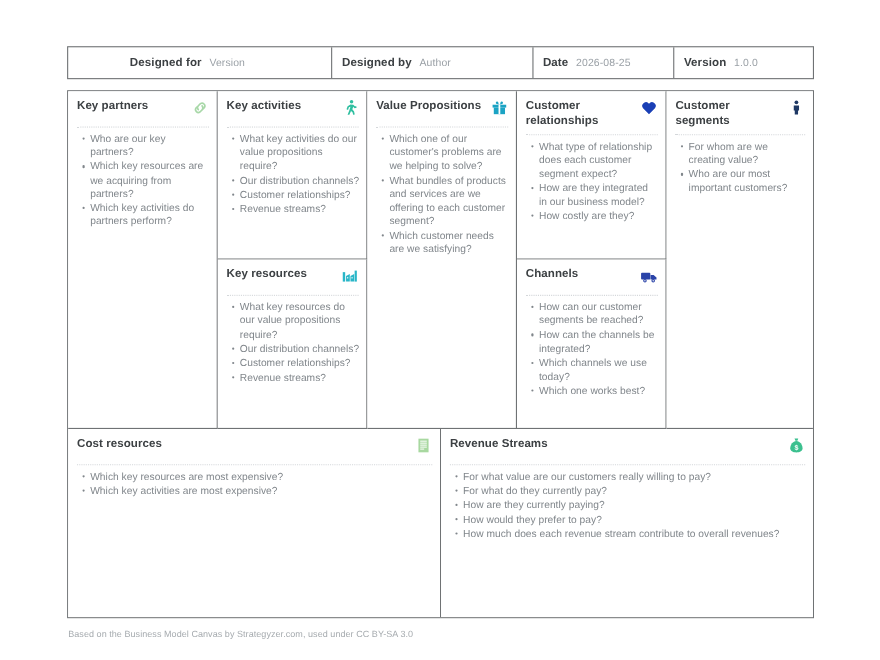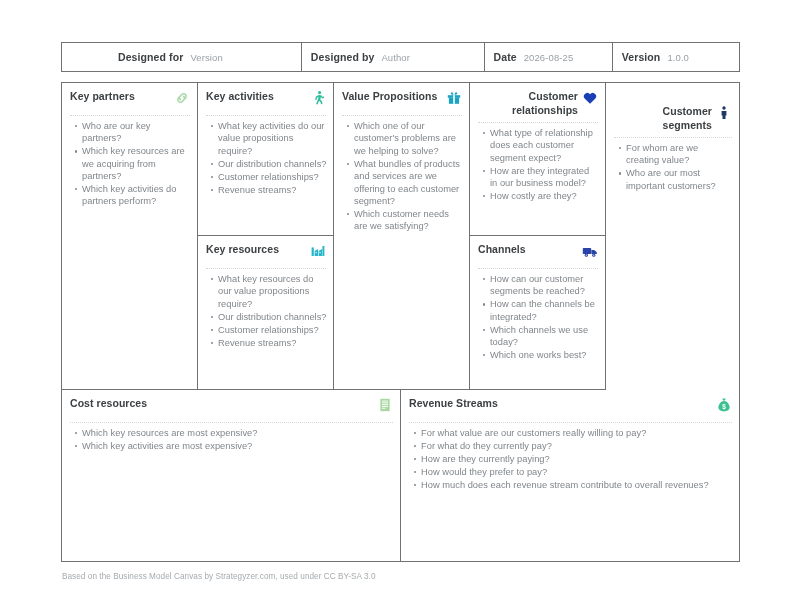--- a/index.html
+++ b/index.html
@@ -79,21 +79,20 @@
   .cell.b-right  { border-right: 1px solid #6f7274; }
   .cell.b-bottom { border-bottom: 1px solid #6f7274; }
 
   .cell-head {
     position: relative;
     display: flex;
     align-items: flex-start;
     justify-content: space-between;
     padding: 7px 7px 0 8px;
     min-height: 20px;
-    text-align: right;
   }
   .cell-title {
     font-size: 10.5px;
     font-weight: bold;
     color: #3c4043;
     line-height: 13.5px;
     letter-spacing: 0.05px;
     max-width: 105px;
   }
   .cell-title.wide { max-width: 200px; }
@@ -301,21 +300,21 @@
       </div>
       <div class="head-rule"></div>
       <ul class="cell-list">
         <li>How can our customer segments be reached?</li>
         <li>How can the channels be integrated?</li>
         <li>Which channels we use today?</li>
         <li>Which one works best?</li>
       </ul>
     </div>
 
-    <div class="cell b-bottom" style="left:544px; top:15px; width:133px; height:307px;">
+    <div class="cell b-bottom" style="left:544px; top:0px; width:133px; height:307px;">
       <div class="cell-head">
         <span class="cell-title">Customer segments</span>
         <span class="cell-icon">
           <svg width="16" height="16" viewBox="0 0 16 16">
             <g fill="#1f3864">
               <circle cx="8" cy="3.0" r="1.7"></circle>
               <path d="M5.6 6.0 L10.4 6.0 L10.4 10.4 L9.5 10.4 L9.5 14.0 L6.5 14.0 L6.5 10.4 L5.6 10.4 Z"></path>
             </g>
           </svg>
         </span>

